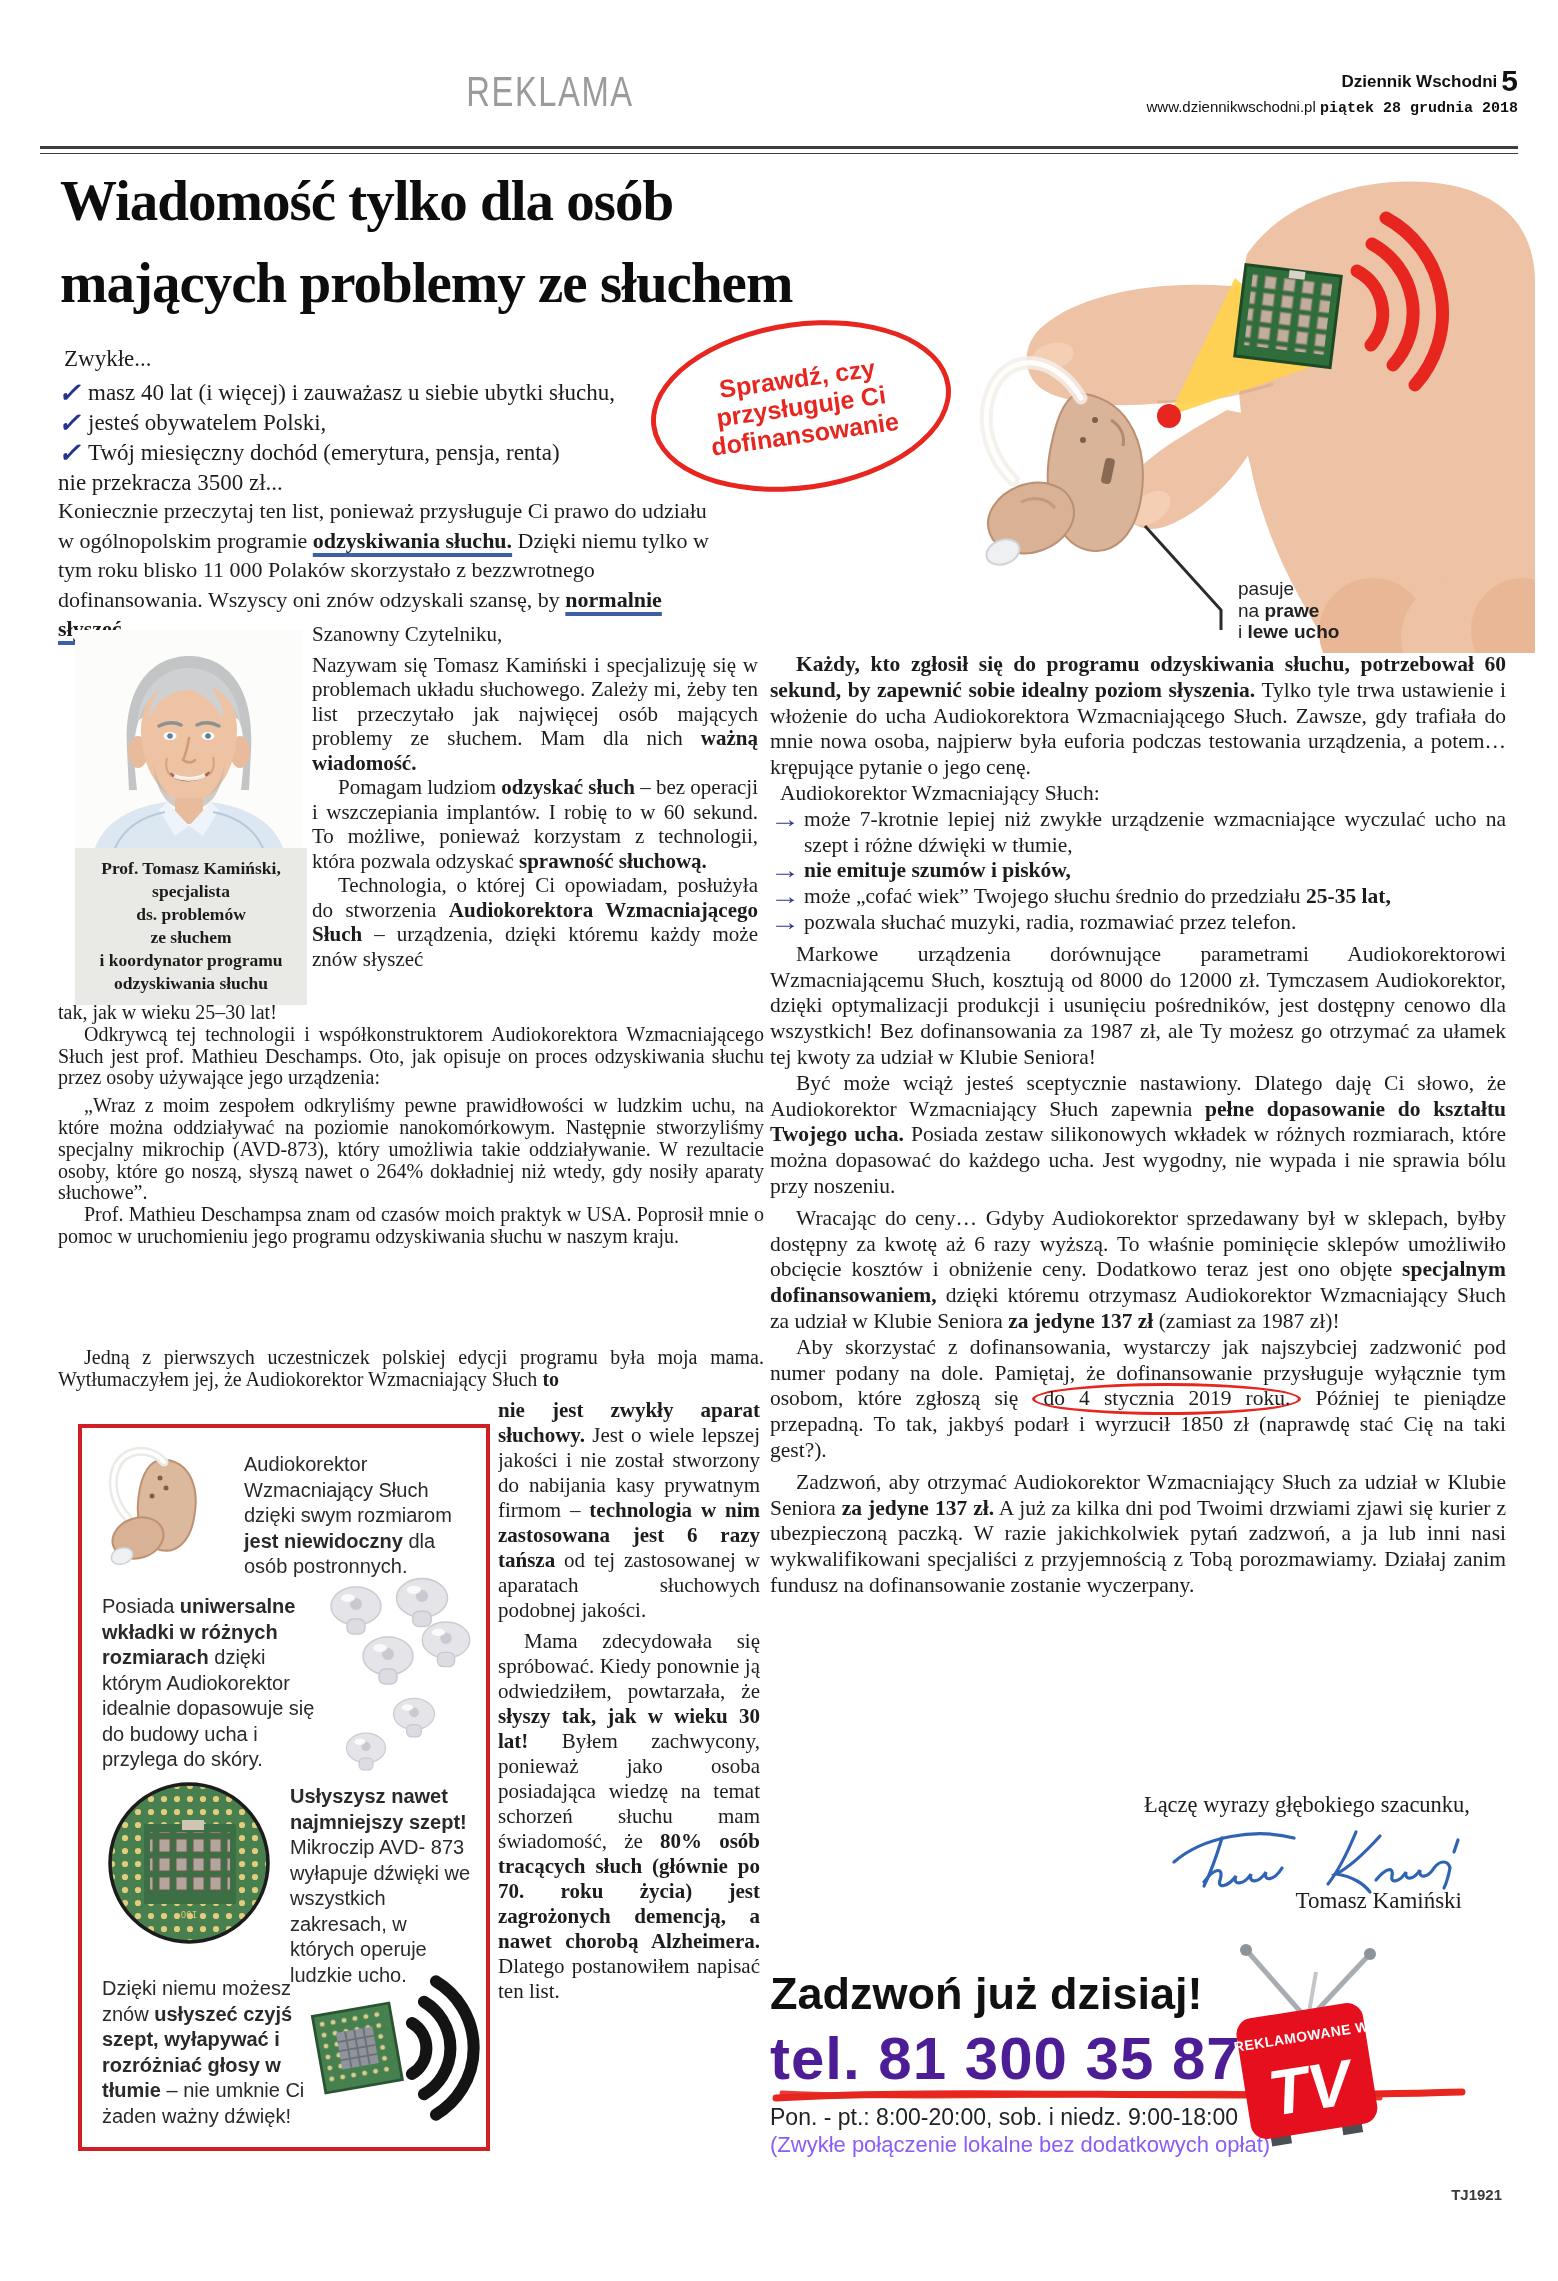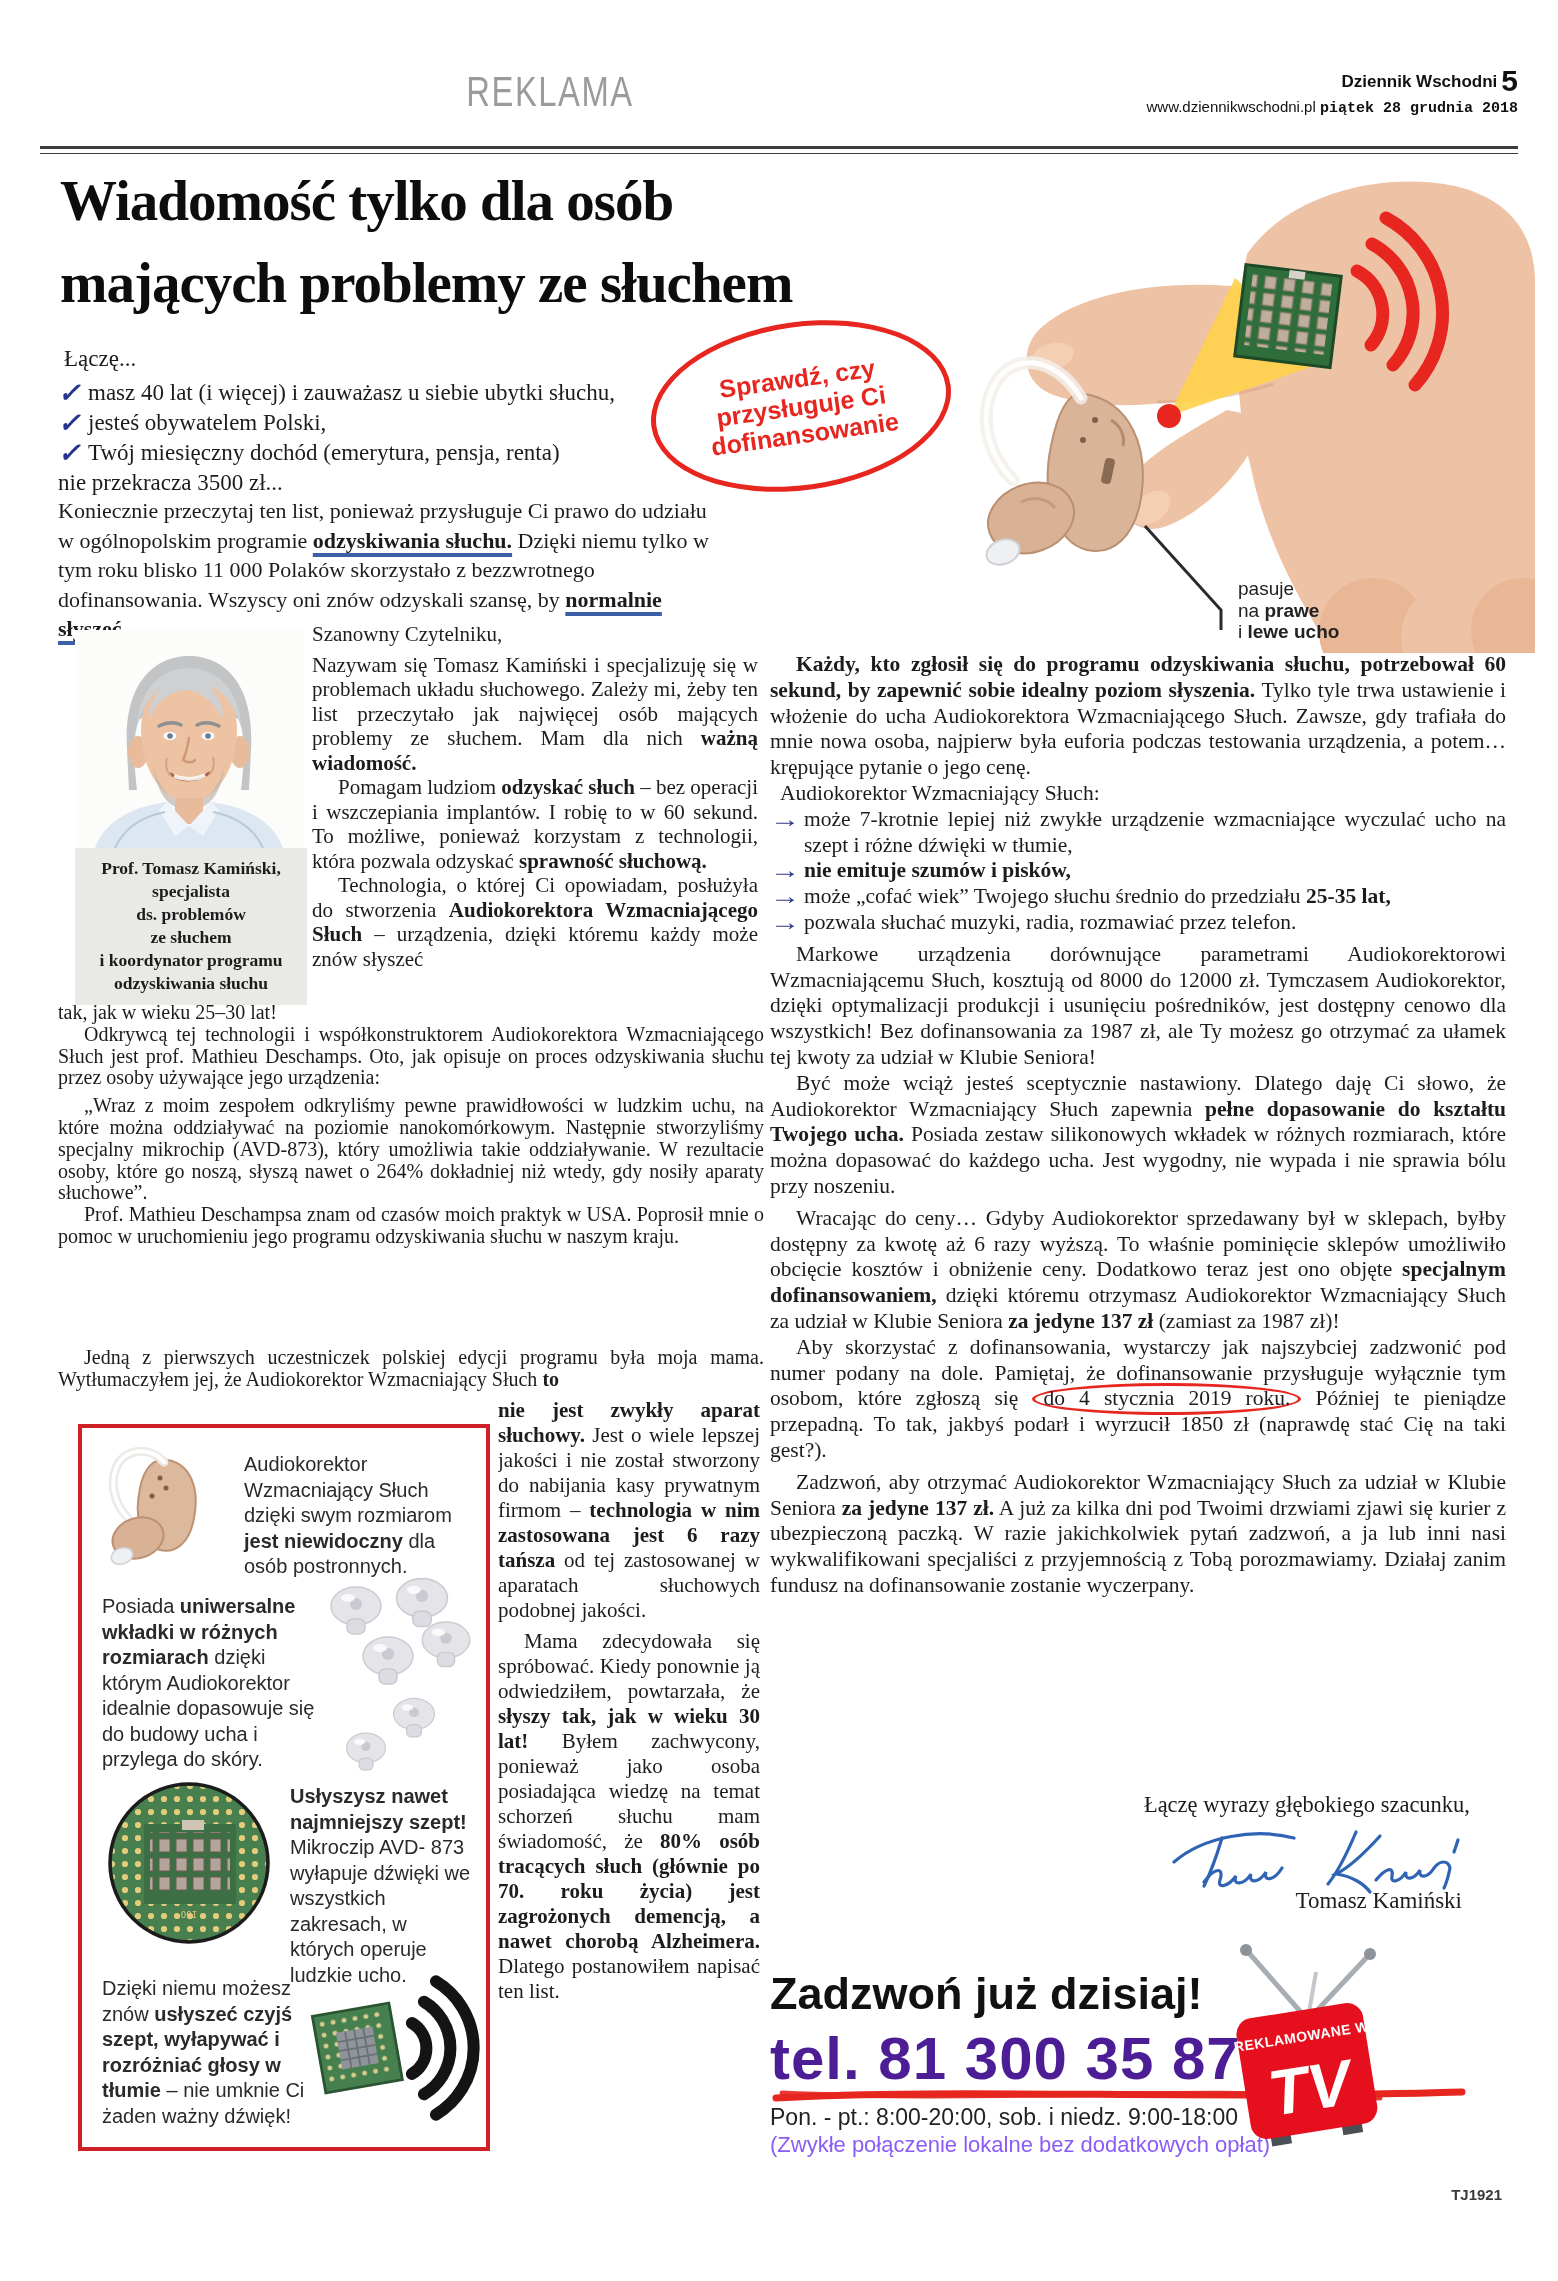--- a/index.html
+++ b/index.html
@@ -83,21 +83,21 @@
   <div class="abs reklama">REKLAMA</div>
   <div class="abs brand">
     <div><span class="l1">Dziennik Wschodni</span><span class="pg">5</span></div>
     <div class="l2"><span>www.dziennikwschodni.pl</span><span> </span><span class="b">piątek 28 grudnia 2018</span></div>
   </div>
   <div class="abs rule"></div>
 
   <div class="abs hl hl1">Wiadomość tylko dla osób</div>
   <div class="abs hl hl2">mających problemy ze słuchem</div>
 
-  <div class="abs check-intro">Łączę...</div>
+  <div class="abs check-intro">Zwykłe...</div>
   <div class="abs checks">
     <div class="chk">
         <span class="tick">✓</span>
         <span>masz 40 lat (i więcej) i zauważasz u siebie ubytki słuchu,</span>
       </div>
     <div class="chk">
         <span class="tick">✓</span>
         <span>jesteś obywatelem Polski,</span>
       </div>
     <div class="chk">

